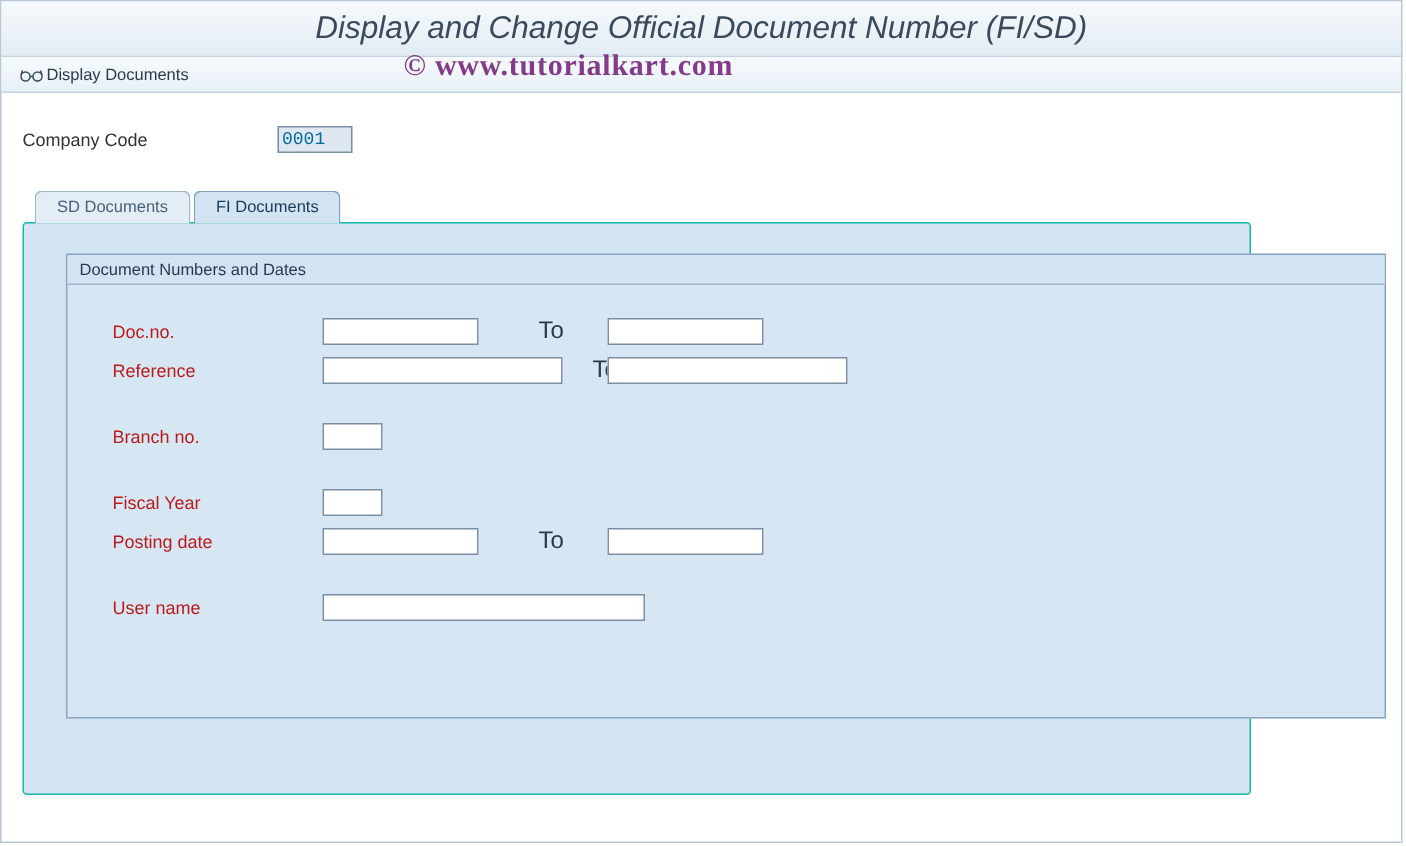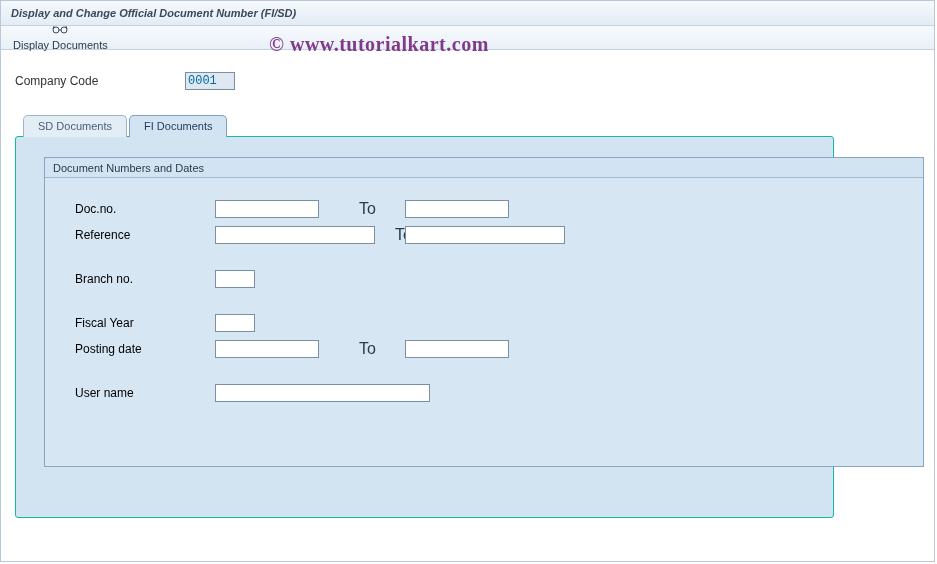--- a/index.html
+++ b/index.html
@@ -21,45 +21,45 @@
     position: relative;
   }
   
   .titlebar {
     background: linear-gradient(#f6f9fc, #e3ecf4);
     border-bottom: 1px solid #c3d2e0;
     padding: 6px 10px 6px 10px;
   }
   .titlebar h1 {
     margin: 0;
-    font-size: 11px;
-    font-weight: bold;
+    font-size: 21px;
+    font-weight: normal;
     font-style: italic;
     color: #3a4a5c;
     font-family: Verdana, Arial, sans-serif;
+    text-align: center;
   }
   
   .toolbar {
     background: linear-gradient(#f6fafd, #e8f0f7);
     border-bottom: 1px solid #c3d2e0;
     padding: 3px 8px;
     height: 24px;
     display: flex;
     align-items: center;
   }
   .tool-btn {
     display: inline-flex;
     align-items: center;
     gap: 2px;
     font-size: 11px;
     color: #2b3a4a;
     padding: 1px 4px;
     cursor: pointer;
     line-height: 16px;
-    flex-direction: column;
   }
   .tool-btn svg { display:block; }
   
   .watermark {
     position: absolute;
     top: 32px;
     left: 268px;
     color: #701a75;
     font-size: 20px;
     font-family: Georgia, 'Times New Roman', serif;
@@ -162,21 +162,21 @@
     padding: 18px 0 0 30px;
   }
   .frow {
     display: flex;
     align-items: center;
     height: 26px;
   }
   .frow.gap-top { margin-top: 18px; }
   .flabel {
     width: 140px;
-    color: #000000;
+    color: #b91c1c;
     font-size: 12px;
   }
   .finput {
     height: 18px;
     border: 1px solid #7a8ea5;
     background: #fff;
     padding: 0 3px;
     font-family: inherit;
     font-size: 12px;
   }

